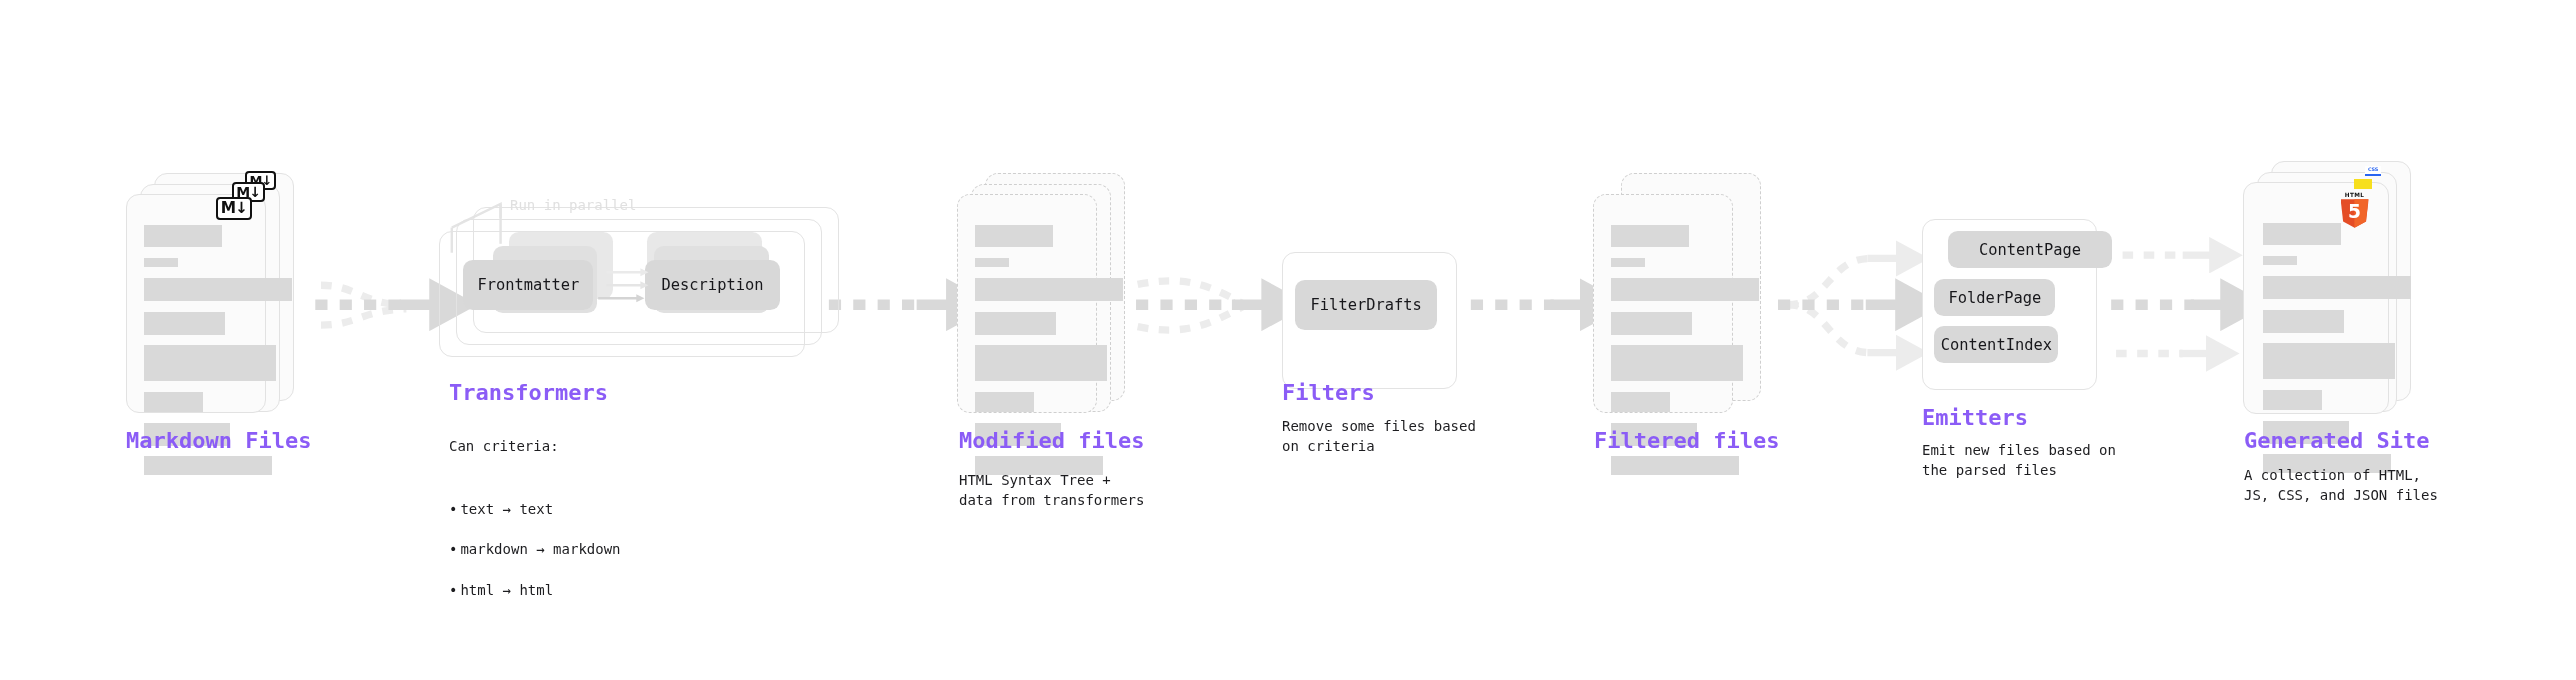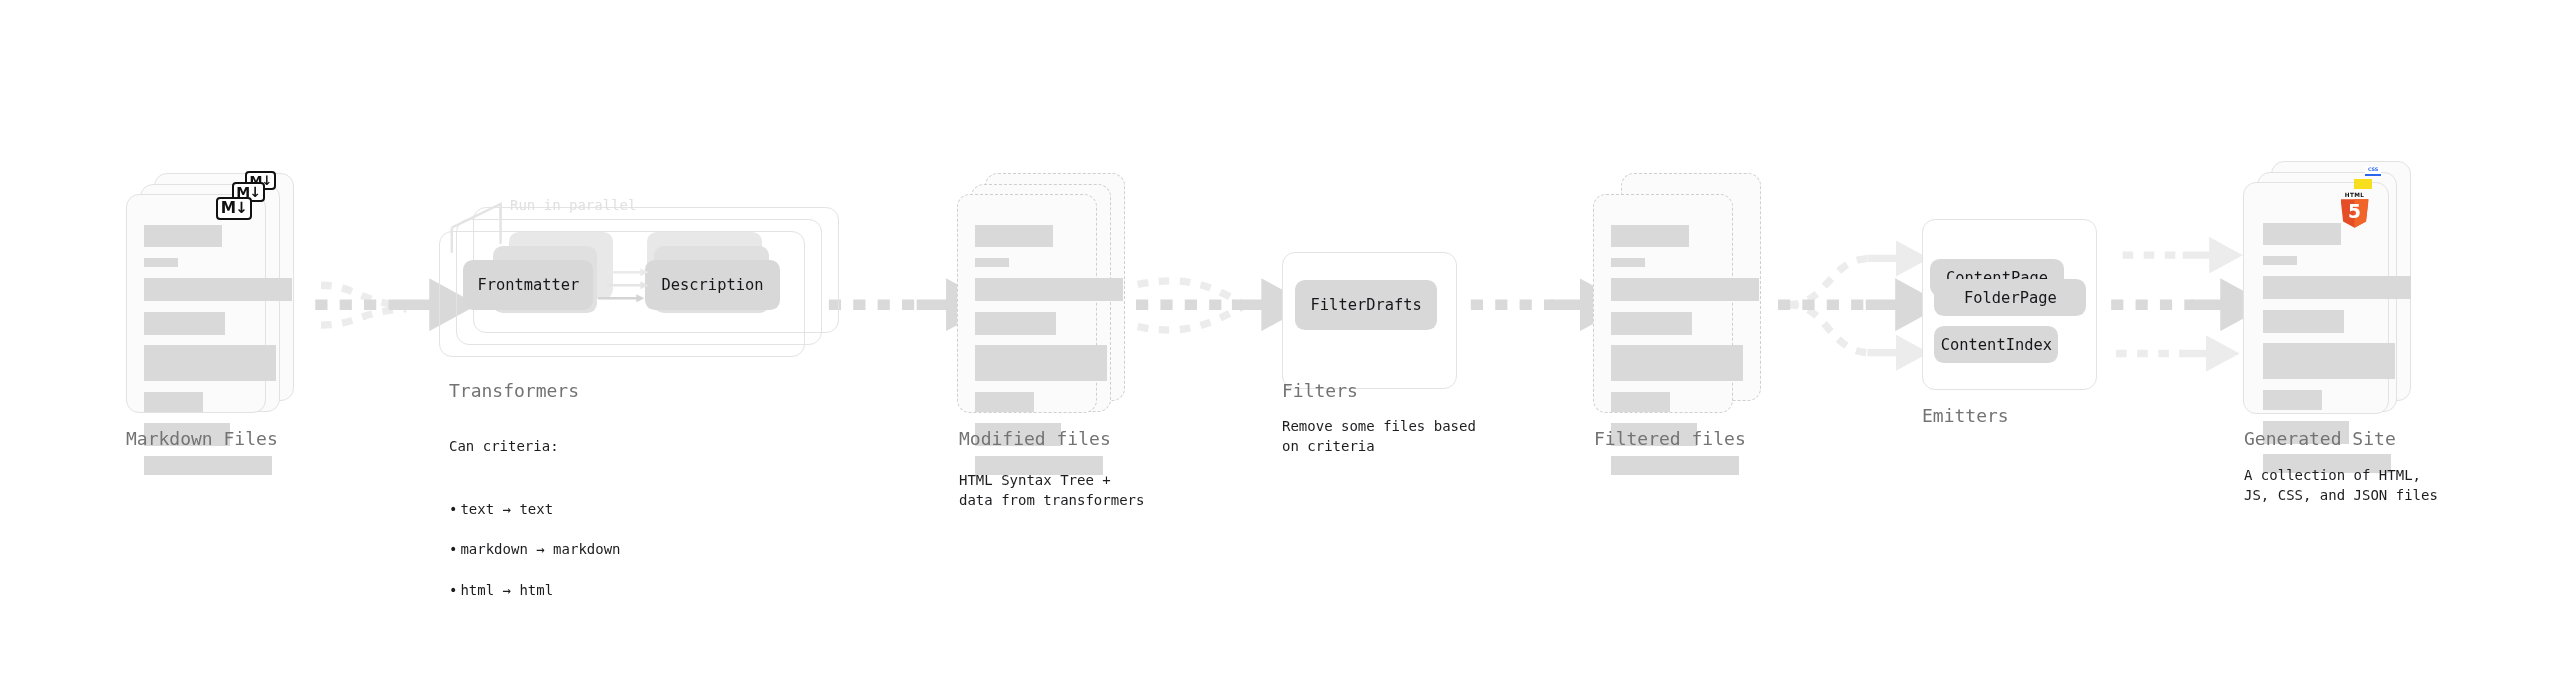--- a/index.html
+++ b/index.html
@@ -78,21 +78,21 @@
   .chip{
     position:absolute;background:#d8d8d8;border-radius:9.8px;
     display:flex;align-items:center;justify-content:center;
     font-size:15.4px;color:#17171b;white-space:nowrap;
   }
   .chip.g1{ background:#e8e8e8; }
   .chip.g2{ background:#e0e0e0; }
 
   
   .title{
-    position:absolute;font-size:18px;font-weight:400;color:#737373;white-space:nowrap;
+    position:absolute;font-size:22px;font-weight:700;color:#8b5cf6;white-space:nowrap;
     letter-spacing:0px;
   }
   .sub{
     position:absolute;font-size:14px;line-height:1.45;color:#1d1d20;white-space:pre-line;
   }
   .sub ul{ list-style:none;margin-top:1.6px; }
   .sub li{ padding-left:11.4px;position:relative; }
   .sub li:before{ content:"•";position:absolute;left:0px;top:0; }
 
   .parallel-label{
@@ -266,26 +266,28 @@
         <div class="bar" style="width:59px;height:20.3px;"></div>
         <div class="bar" style="width:86px;height:23px;"></div>
         <div class="bar" style="width:128px;height:18.7px;"></div>
       </div>
     </div>
   </div>
   <div class="title" style="left:1594px;top:428px;">Filtered files</div>
 
   <div class="node" style="left:1922px;top:219px;">
     <div class="group" style="left:0;top:0;width:175px;height:171px;position:relative;">
-      <div class="chip" style="left:7px;top:11.4px;width:134px;height:37px;margin-top:28px;">ContentPage</div>
-      <div class="chip" style="left:11.4px;top:59px;width:152px;height:37px;">FolderPage</div>
+      <div class="chip" style="left:25px;top:11.4px;width:164px;height:37px;">ContentPage</div>
+      <div class="chip" style="left:11.4px;top:59px;width:121px;height:37px;">FolderPage</div>
       <div class="chip" style="left:11.4px;top:106px;width:124px;height:37px;">ContentIndex</div>
     </div>
   </div>
   <div class="title" style="left:1922px;top:405px;">Emitters</div>
+  <div class="sub" style="left:1922px;top:440px;">Emit new files based on
+the parsed files</div>
 
   <div class="node" style="left:2243px;top:161px;">
     <div class="doc-stack" style="width:203px;height:260px;">
       <div class="sheet solid s3" style="width:140px;height:240px;"></div>
       <div class="sheet solid s2" style="width:140px;height:240px;"></div>
       <div class="sheet solid s1" style="width:146px;height:232px;"></div>
 
       <div class="badge css-badge" style="left:122px;top:4.9px;">CSS</div>
       <div class="badge js-badge" style="left:111px;top:18px;"></div>
       <div class="badge html5" style="left:96px;top:31px;">

